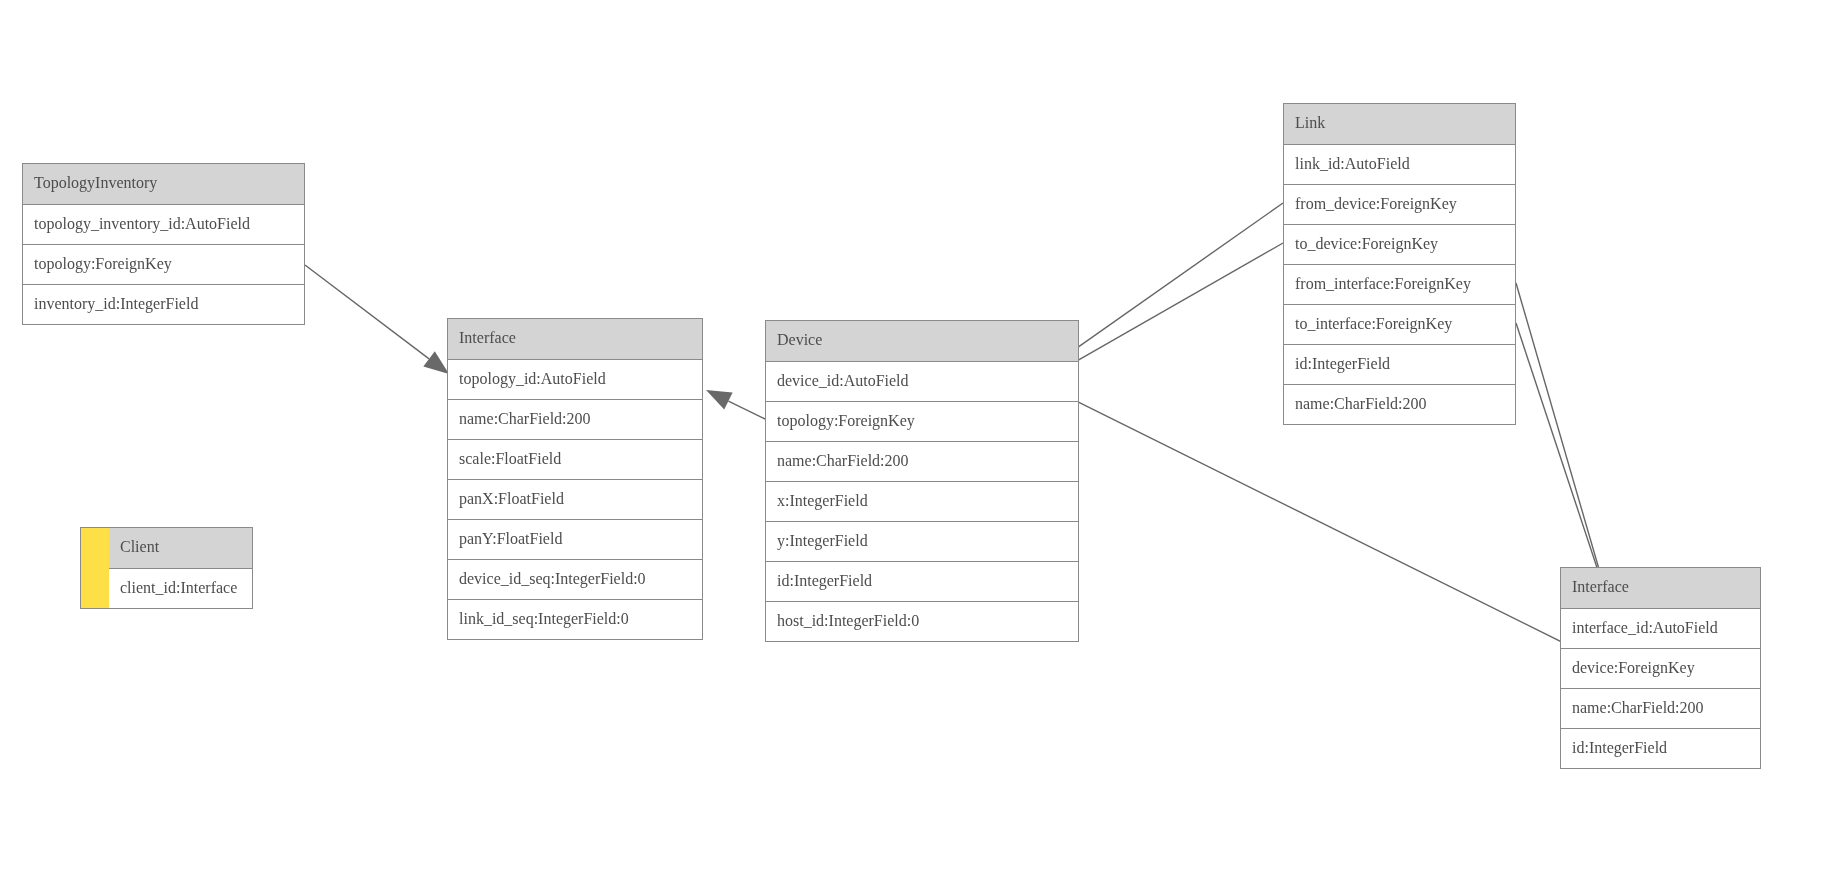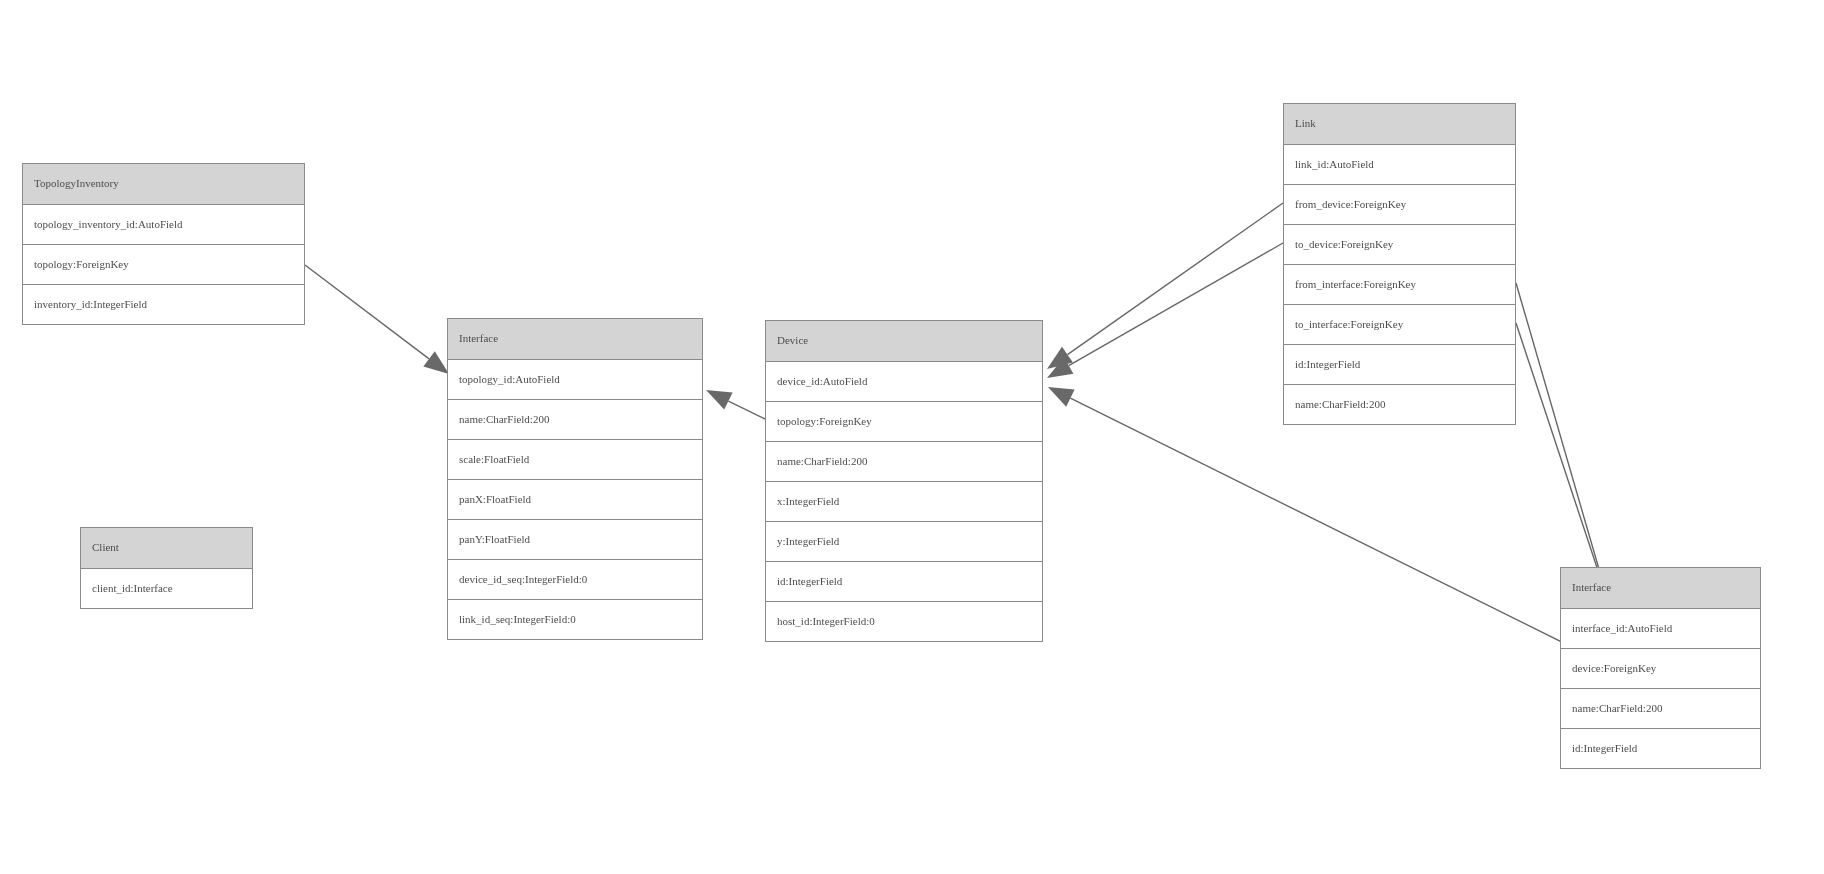--- a/index.html
+++ b/index.html
@@ -27,21 +27,21 @@
     pointer-events: none;
   }
   #edge-layer line { stroke: var(--line); stroke-width: 1.4; }
   #edge-layer polygon { fill: var(--arrow); }
   .er-table {
     position: absolute;
     background: #fde047;
     border: 1.5px solid var(--border);
     box-sizing: border-box;
     color: var(--text);
-    font-size: 11px;
+    font-size: 16px;
     box-shadow: none;
   }
   .er-header {
     height: 40px; line-height: 38px;
     padding: 0 11px;
     background: var(--header-bg);
     box-sizing: border-box;
     white-space: nowrap;
     overflow: hidden;
   }
@@ -88,26 +88,26 @@
     <div class="er-header">Interface</div>
     <div class="er-row">topology_id:AutoField</div>
     <div class="er-row">name:CharField:200</div>
     <div class="er-row">scale:FloatField</div>
     <div class="er-row">panX:FloatField</div>
     <div class="er-row">panY:FloatField</div>
     <div class="er-row">device_id_seq:IntegerField:0</div>
     <div class="er-row">link_id_seq:IntegerField:0</div>
   </div>
 
-  <div class="er-table" style="left: 80px; top: 527px; width: 173px;">
+  <div class="er-table" style="left: 80px; top: 527px; width: 173px; padding-left: 28px;">
     <div class="er-header">Client</div>
     <div class="er-row">client_id:Interface</div>
   </div>
 
-  <div class="er-table" style="left: 765px; top: 320px; width: 278px;">
+  <div class="er-table" style="left: 765px; top: 320px; width: 314px;">
     <div class="er-header">Device</div>
     <div class="er-row">device_id:AutoField</div>
     <div class="er-row">topology:ForeignKey</div>
     <div class="er-row">name:CharField:200</div>
     <div class="er-row">x:IntegerField</div>
     <div class="er-row">y:IntegerField</div>
     <div class="er-row">id:IntegerField</div>
     <div class="er-row">host_id:IntegerField:0</div>
   </div>
 

